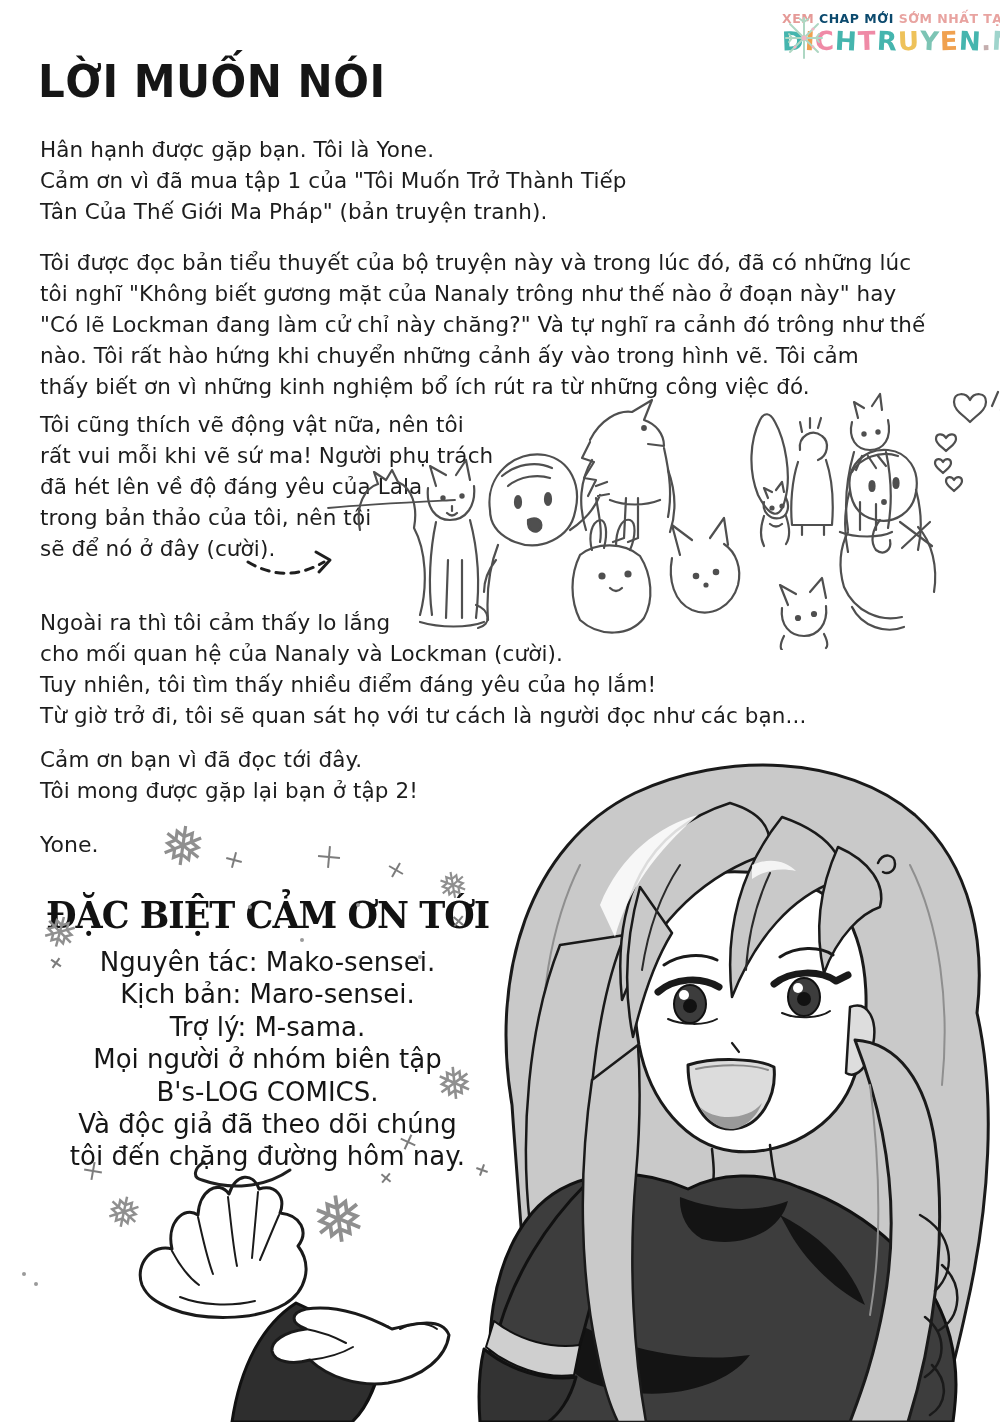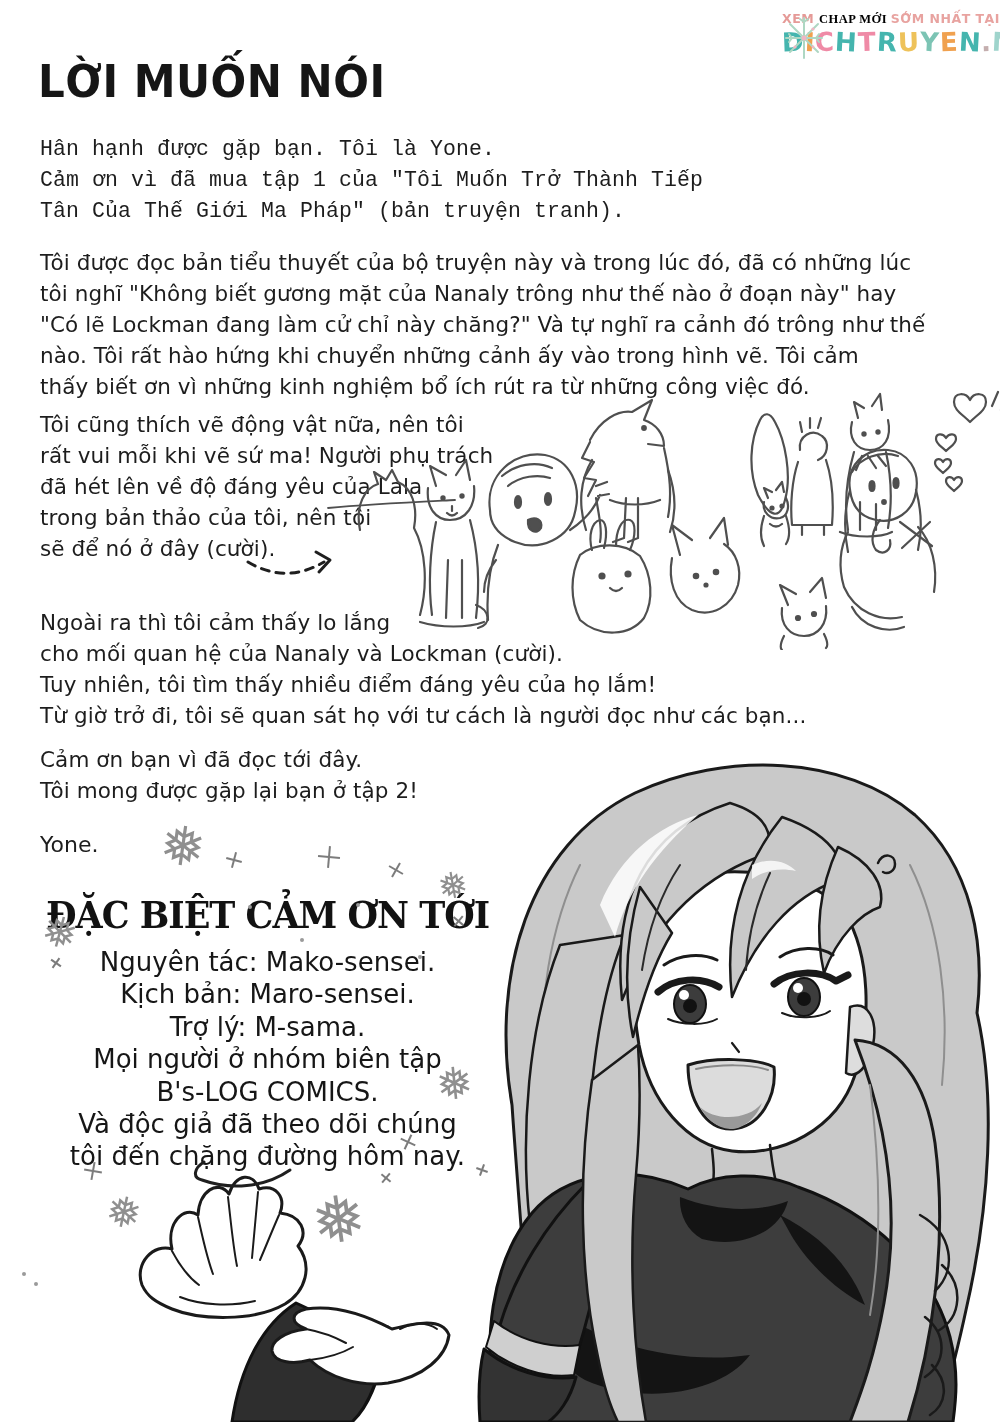--- a/index.html
+++ b/index.html
@@ -10,21 +10,21 @@
   .abs{position:absolute;}
   
   #watermark{top:12px;left:782px;width:212px;text-align:center;line-height:1.1;}
   #wm-line1{font-size:12.5px;font-weight:bold;letter-spacing:.5px;white-space:nowrap;}
   #wm-site{font-size:26px;font-weight:bold;letter-spacing:1px;margin-top:1px;white-space:nowrap;}
   #wm-site span{display:inline-block;transform:rotate(-2deg);}
   #wm-site span:nth-child(2n){transform:rotate(3deg);}
   
   #page-title{top:56px;left:38px;font-size:42px;font-weight:800;letter-spacing:.5px;color:#161616;transform:scaleY(1.04);transform-origin:left top;}
   .para{white-space:pre-line;font-size:21.5px;line-height:31px;letter-spacing:.1px;color:#1d1d1d;}
-  #p1{top:134px;left:40px;font-family:Liberation Mono, monospace;}
+  #p1{top:134px;left:40px;}
   #p2{top:247px;left:40px;}
   #p3{top:409px;left:40px;}
   #p4{top:607px;left:40px;}
   #p5{top:744px;left:40px;}
   #signature{top:822px;left:40px;font-size:22px;color:#1d1d1d;margin-top:10px;}
   
   #thanks-heading{top:892px;left:15px;width:505px;text-align:center;
     font-family:"DejaVu Serif",serif;font-weight:900;font-size:35px;color:#121212;
     letter-spacing:-1px;transform:scaleY(1.08);transform-origin:center top;}
   #thanks-credits{top:946px;left:15px;width:505px;text-align:center;
@@ -39,21 +39,21 @@
   
   #doodles{top:380px;left:240px;z-index:1;}
   #girl{top:745px;left:80px;z-index:2;}
   #underline-swoosh{top:1158px;left:190px;z-index:3;}
   #wm-flower{top:12px;left:780px;z-index:1;}
 </style>
 </head>
 <body>
 
 <div class="abs" id="watermark">
-  <div id="wm-line1"><span style="color: rgb(229, 154, 151);">XEM </span><span style="color: #000000; font-family: Liberation Serif, serif;">CHAP MỚI </span><span style="color: rgb(232, 163, 160);">SỚM NHẤT TẠI</span></div>
+  <div id="wm-line1"><span style="color: rgb(229, 154, 151);">XEM </span><span style="color: #0c4a6e;">CHAP MỚI </span><span style="color: rgb(232, 163, 160);">SỚM NHẤT TẠI</span></div>
   <div id="wm-site"><span style="color: rgb(69, 181, 174);">D</span><span style="color: rgb(240, 161, 79);">I</span><span style="color: rgb(239, 138, 166);">C</span><span style="color: rgb(69, 181, 174);">H</span><span style="color: rgb(239, 138, 166);">T</span><span style="color: rgb(69, 181, 174);">R</span><span style="color: rgb(238, 194, 90);">U</span><span style="color: rgb(124, 196, 180);">Y</span><span style="color: rgb(240, 161, 79);">E</span><span style="color: rgb(69, 181, 174);">N</span><span style="color: rgb(196, 174, 174);">.</span><span style="color: rgb(159, 212, 204);">N</span></div>
 </div>
 <svg class="abs" id="wm-flower" width="48" height="52" viewBox="0 0 48 52">
   <g stroke="#aed7c3" stroke-width="2" fill="none" stroke-linecap="round">
     <path d="M24,26 L24,6 M24,26 L38,12 M24,26 L42,26 M24,26 L38,40 M24,26 L24,46 M24,26 L10,40 M24,26 L6,26 M24,26 L10,12"></path>
     <path d="M24,10 l-4,-3 M24,10 l4,-3 M36,26 l3,-4 M36,26 l3,4 M12,26 l-3,-4 M12,26 l-3,4"></path>
   </g>
   <g fill="#f0b6c3">
       <circle cx="24" cy="26" r="2.5"></circle>
       <circle cx="33" cy="17" r="1.6"></circle>

